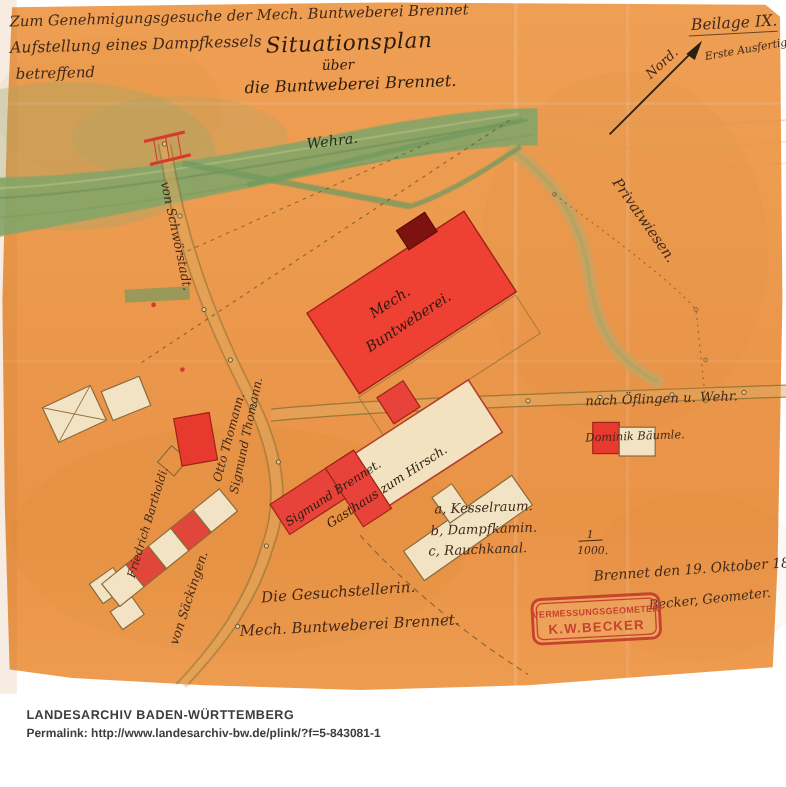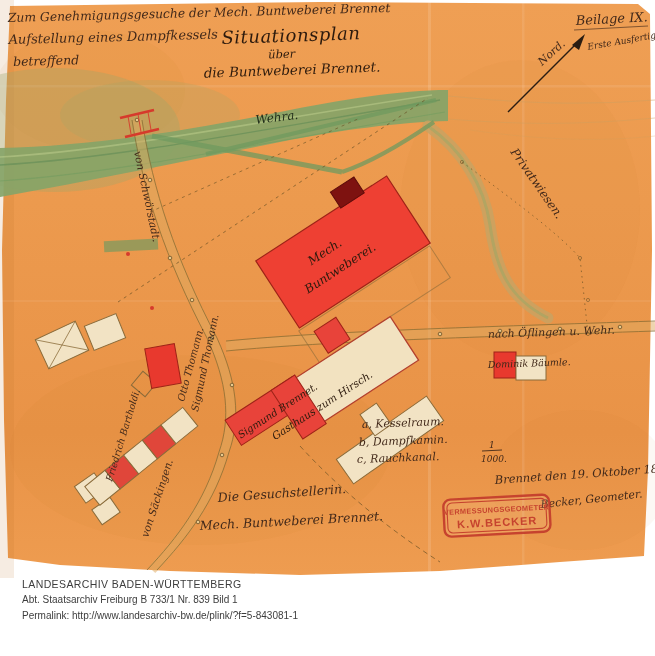--- a/index.html
+++ b/index.html
@@ -5,22 +5,22 @@
   html,body{margin:0;padding:0;background:#ffffff;}
   .page{position:relative;width:655px;height:656px;background:#ffffff;overflow:hidden;
         font-family:"Liberation Sans",sans-serif;}
   .map-svg{position:absolute;top:0;left:0;}
   
   .hw{font-family:"DejaVu Serif",serif;font-style:italic;fill:#42291a;}
   .hw-dk{font-family:"DejaVu Serif",serif;font-style:italic;fill:#2c1a0d;}
   .hw-grn{font-family:"DejaVu Serif",serif;font-style:italic;fill:#23301c;}
   .stamp-t{font-family:"Liberation Sans",sans-serif;font-weight:bold;fill:#c23a2c;}
   
-  .footer{position:absolute;left:22px;top:576px;color:#3d3d3d;
-          font-family:"Liberation Sans",sans-serif;font-size:10px;line-height:16px;}
+  .footer{position:absolute;left:22px;top:588px;color:#3d3d3d;
+          font-family:"Liberation Sans",sans-serif;font-size:10px;line-height:16px;font-weight:bold;}
   .footer .arch{font-size:10.5px;letter-spacing:.4px;}
 </style>
 </head>
 <body>
 
 <div class="page">
 
 <svg class="map-svg" width="655" height="584" viewBox="0 0 655 584">
   <defs>
     <linearGradient id="paperG" x1="0" y1="0" x2="0" y2="1">
@@ -236,17 +236,16 @@
     <text class="stamp-t" x="53" y="15" font-size="7.4" text-anchor="middle" letter-spacing="0.3">VERMESSUNGSGEOMETER</text>
     <text class="stamp-t" x="53" y="29" font-size="11" text-anchor="middle" letter-spacing="1">K.W.BECKER</text>
   </g>
 
   <text class="hw" font-size="12.5" transform="translate(218,502) rotate(-4)">Die Gesuchstellerin.</text>
   <text class="hw" font-size="12.5" transform="translate(200,530) rotate(-3)">Mech. Buntweberei Brennet.</text>
 </svg>
 
 <div class="footer">
   <div class="arch">LANDESARCHIV BADEN-WÜRTTEMBERG</div>
-  <div>Abt. Staatsarchiv Freiburg B 733/1 Nr. 839 Bild 1</div>
   <div>Permalink: http://www.landesarchiv-bw.de/plink/?f=5-843081-1</div>
 </div>
 
 </div>
 
 </body></html>

